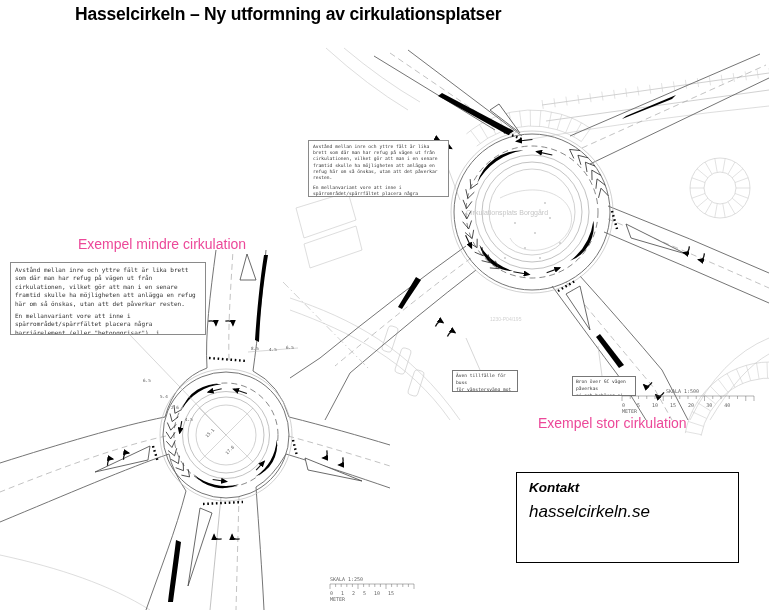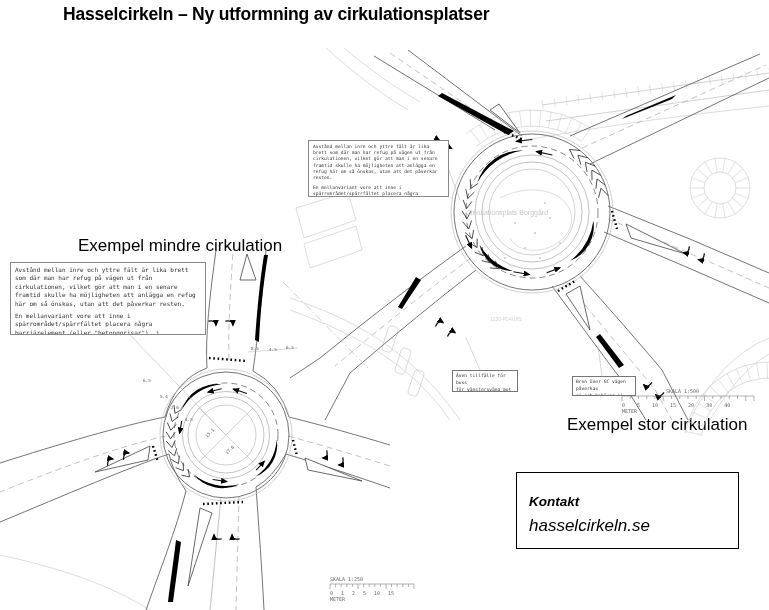--- a/index.html
+++ b/index.html
@@ -1,20 +1,20 @@
 <!DOCTYPE html>
 <html><head>
 <meta charset="utf-8">
 <style>
   html,body{margin:0;padding:0;background:#fff;}
   .page{position:relative;width:769px;height:610px;background:#fff;overflow:hidden;
         font-family:"Liberation Sans",sans-serif;}
-  .title{position:absolute;left:63px;top:4px;margin:0;font-size:17.5px;font-weight:bold;
+  .title{position:absolute;left:75px;top:4px;margin:0;font-size:17.5px;font-weight:bold;
          color:#000;letter-spacing:-0.2px;}
-  .red-label{position:absolute;color:#000000;font-size:17px;}
+  .red-label{position:absolute;color:#ec4899;font-size:14px;}
   svg{position:absolute;overflow:visible;}
   
   .g1{stroke:#cfcfcf;stroke-width:0.7;fill:none;}
   .g2{stroke:#bdbdbd;stroke-width:0.7;fill:none;}
   .rd{stroke:#6e6e6e;stroke-width:0.95;fill:none;}
   .rdl{stroke:#a8a8a8;stroke-width:0.7;fill:none;}
   .dash{stroke-dasharray:6 4;}
   .dashdot{stroke-dasharray:8 3 1.5 3;}
   .isl{fill:#ffffff;stroke:#444;stroke-width:0.8;}
   .blk{fill:#000;stroke:none;}
@@ -37,34 +37,34 @@
   .callout{position:absolute;border:0.8px solid #777;background:#fff;color:#333;
            font-family:"DejaVu Sans Mono",monospace;font-size:4.6px;line-height:1.5;
            padding:2px 3px;box-sizing:border-box;overflow:hidden;}
   .scalebar{position:absolute;color:#666;font-family:"DejaVu Sans Mono",monospace;}
   .sb-title{font-size:5px;}
   .sb-ticks{font-size:5px;}
   .sb-unit{font-size:5px;}
   .sb-ind{margin-left:44px;}
   .scalebar svg{position:static;display:block;}
   
-  .contact{position:absolute;left:516px;top:472px;width:223px;height:77px;border:1.4px solid #000;
-           background:#fff;box-sizing:border-box;padding:21px 12px;font-style:italic;color:#000;}
+  .contact{position:absolute;left:516px;top:472px;width:223px;height:91px;border:1.4px solid #000;
+           background:#fff;box-sizing:border-box;padding:7px 12px;font-style:italic;color:#000;}
   .c-head{font-weight:bold;font-size:13.5px;}
   .c-line{font-size:17px;margin-top:7px;}
 </style>
 </head>
 <body>
 
 <div class="page">
 
   <h1 class="title">Hasselcirkeln – Ny utformning av cirkulationsplatser</h1>
 
   <div class="red-label" style="left:78px;top:236px;">Exempel mindre cirkulation</div>
-  <div class="red-label" style="left:538px;top:415px;margin-left:29px;">Exempel stor cirkulation</div>
+  <div class="red-label" style="left:538px;top:415px;">Exempel stor cirkulation</div>
 
   <svg style="left:290px;top:48px;" width="479" height="372" viewBox="0 0 479 372">
     <defs>
       <marker id="ahL" markerWidth="7" markerHeight="6" refX="5.5" refY="3" orient="auto" markerUnits="userSpaceOnUse">
         <path d="M0,0 L7,3 L0,6 Z" fill="#000"></path>
       </marker>
     </defs>
 
     <g>
       <line class="g2" x1="252" y1="57" x2="479" y2="25"></line>

